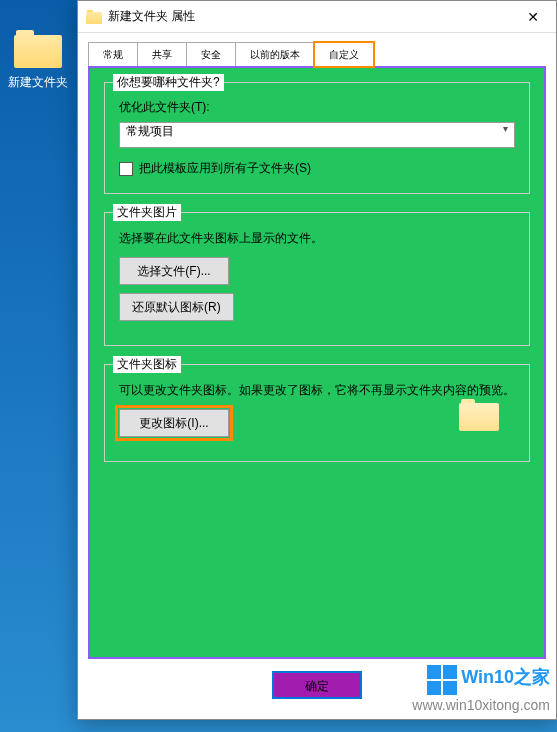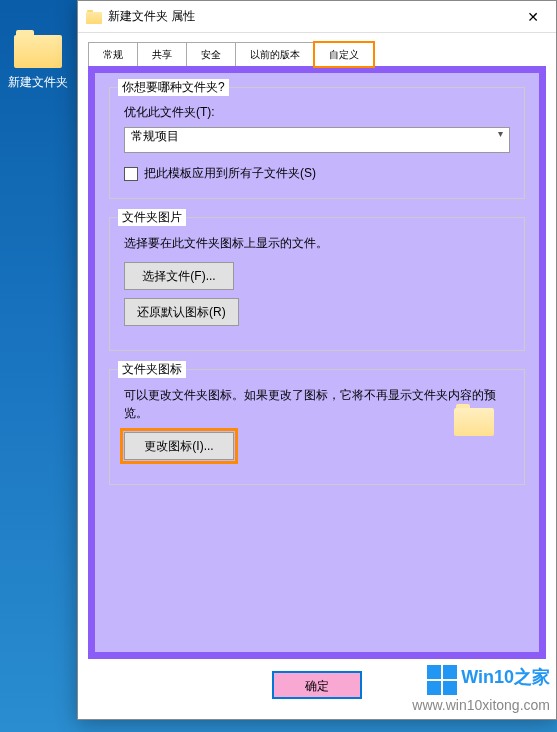--- a/index.html
+++ b/index.html
@@ -116,26 +116,26 @@
     }
     .tab.active {
       background: #fff;
       z-index: 2;
     }
     .tab.highlight {
       outline: 2px solid #ff8a00;
       outline-offset: -1px;
     }
     .tab-body {
-      border: 7px solid #8b5cf6;
+      border: 2px solid #8b5cf6;
       margin: 0 10px;
       flex: 1;
       padding: 14px 14px 14px 14px;
       position: relative;
-      background: #c4b5fd;
+      background: #22c55e;
       min-height: 0;
     }
     .group {
       border: 1px solid #ccc;
       margin-bottom: 18px;
       padding: 16px 14px 16px 14px;
       position: relative;
     }
     .group-title {
       position: absolute;
@@ -216,21 +216,21 @@
     .group.icon-group { position: relative; }
     .footer {
       padding: 12px 18px;
       display: flex;
       justify-content: center;
       border-top: none;
     }
     .footer .btn {
       min-width: 90px;
       border: 2px solid #0078d7;
-      background: #f9a8d4;
+      background: #a21caf;
     }
     .watermark {
       position: absolute;
       right: 6px;
       bottom: 6px;
       text-align: right;
       pointer-events: none;
     }
     .watermark .logo-row { display: flex; align-items: flex-start; justify-content: flex-end; gap: 4px; }
     .watermark .sq {

